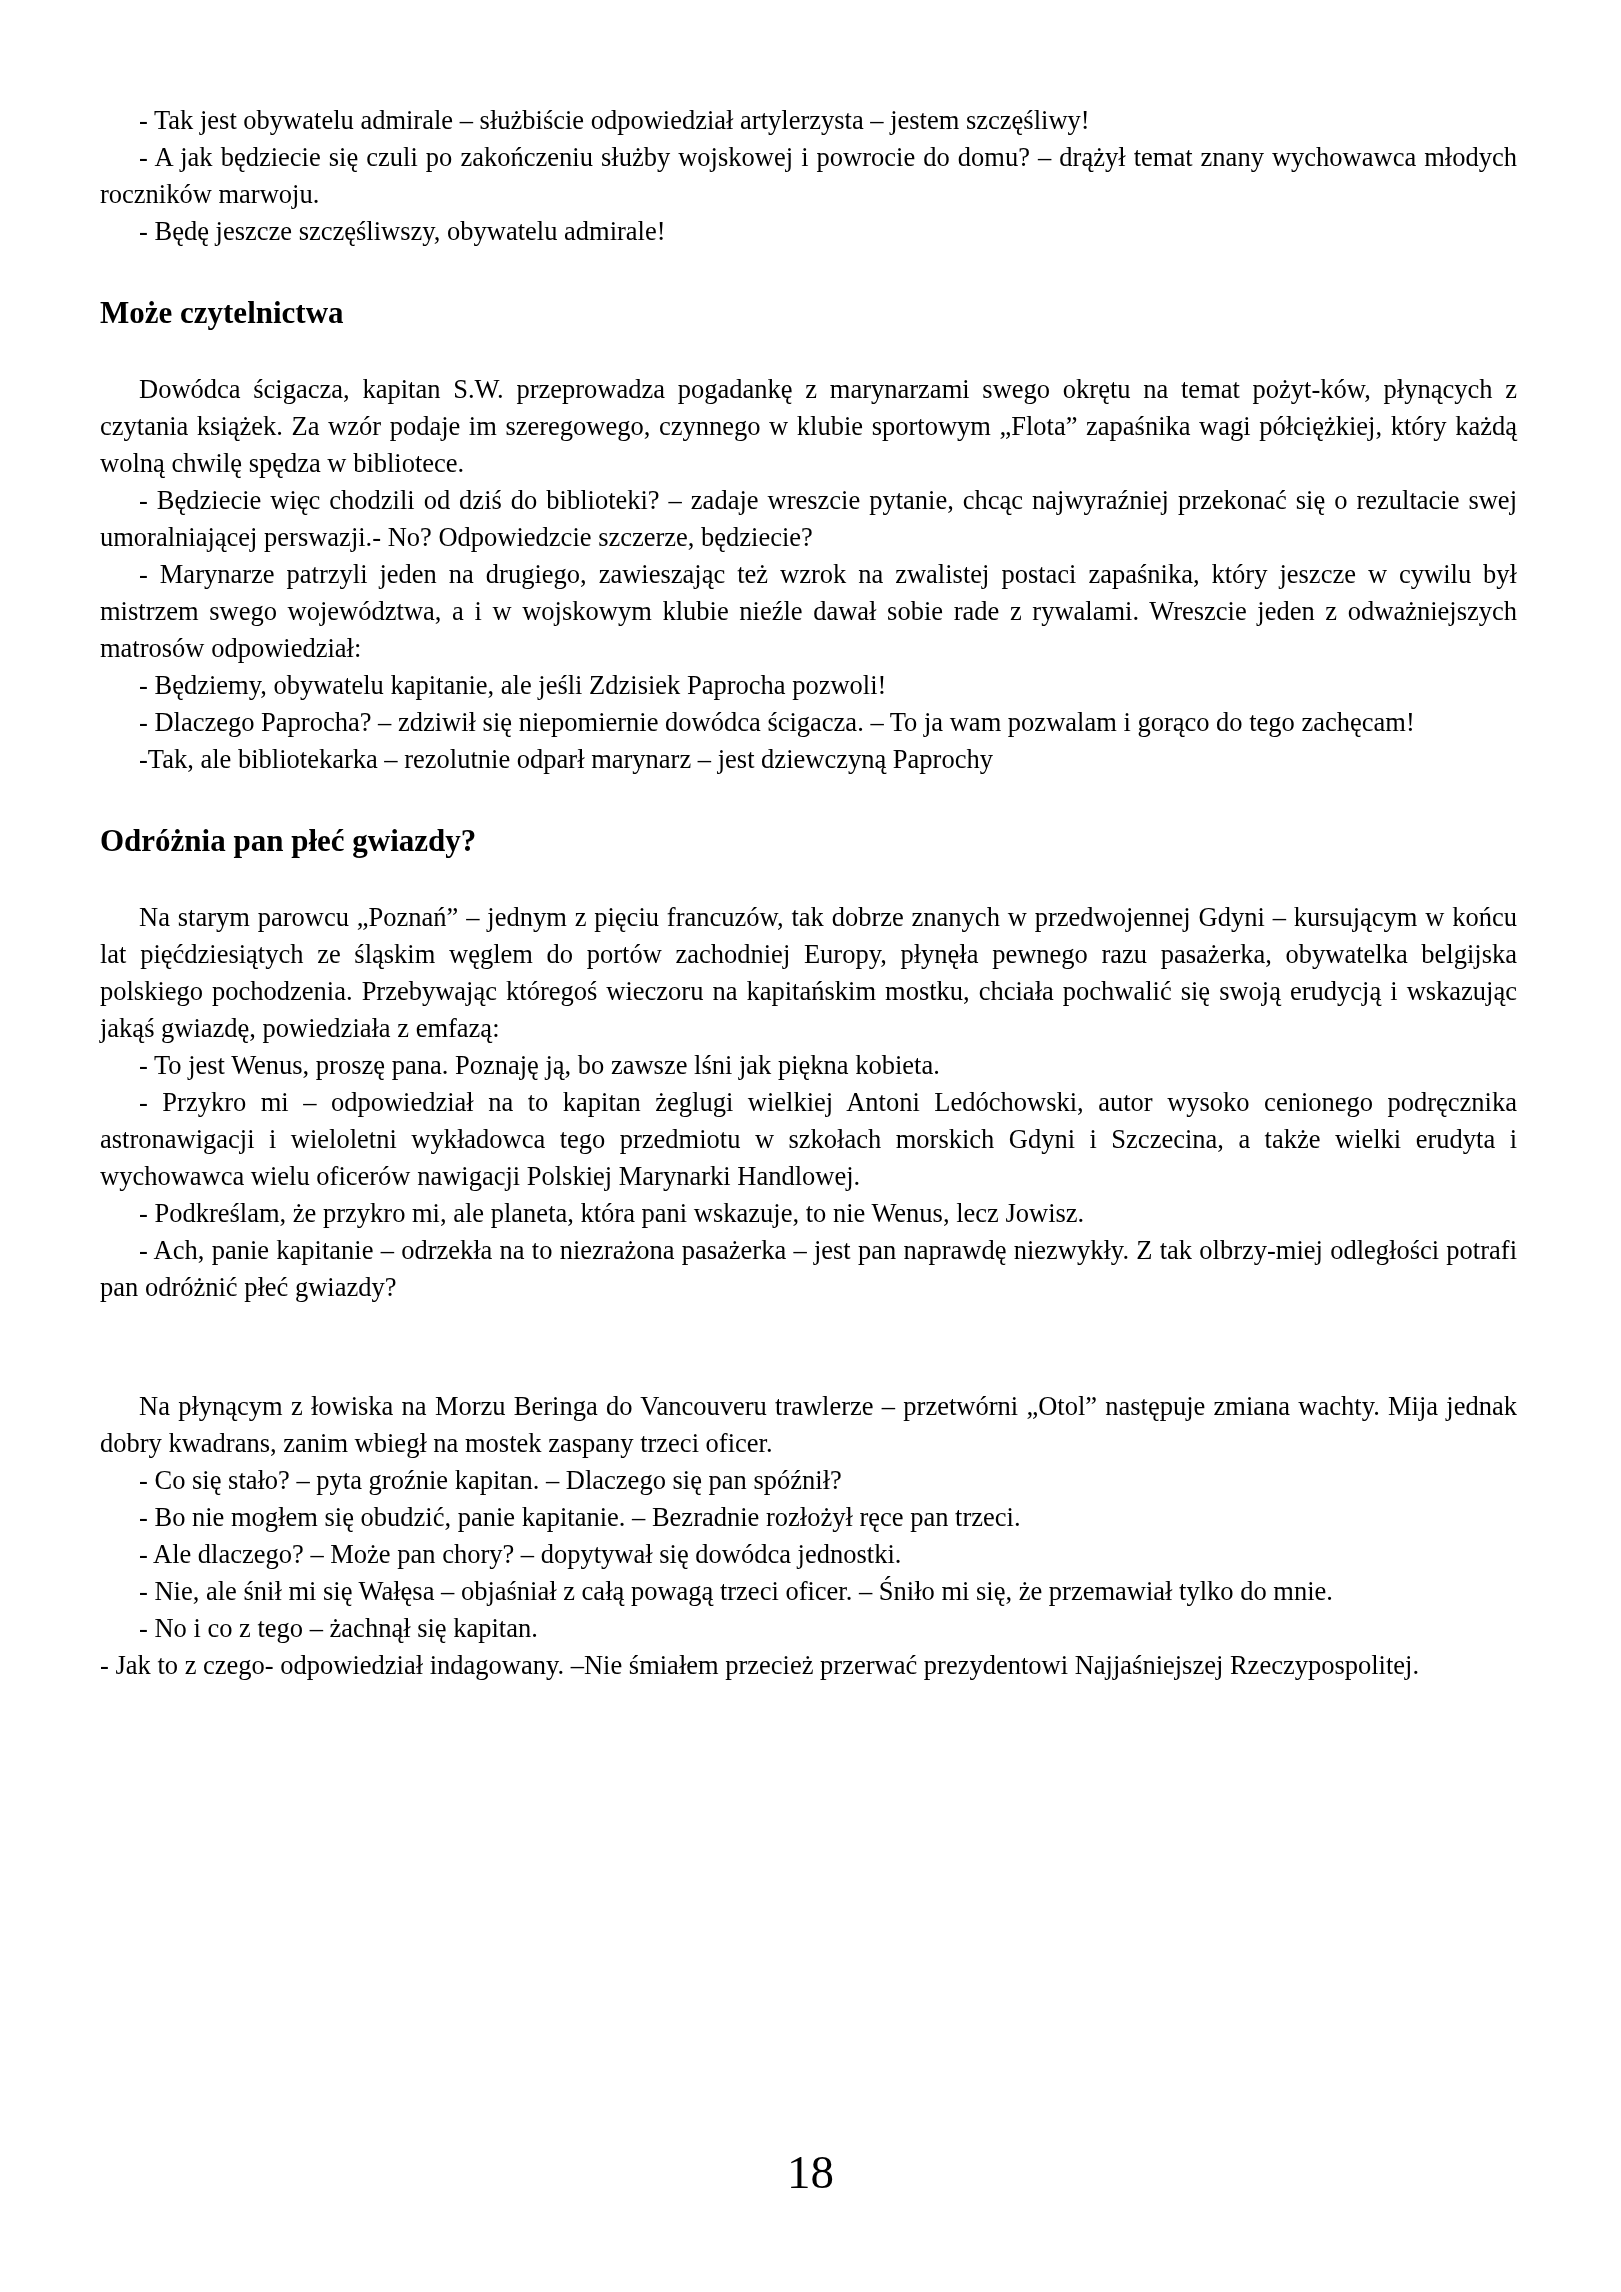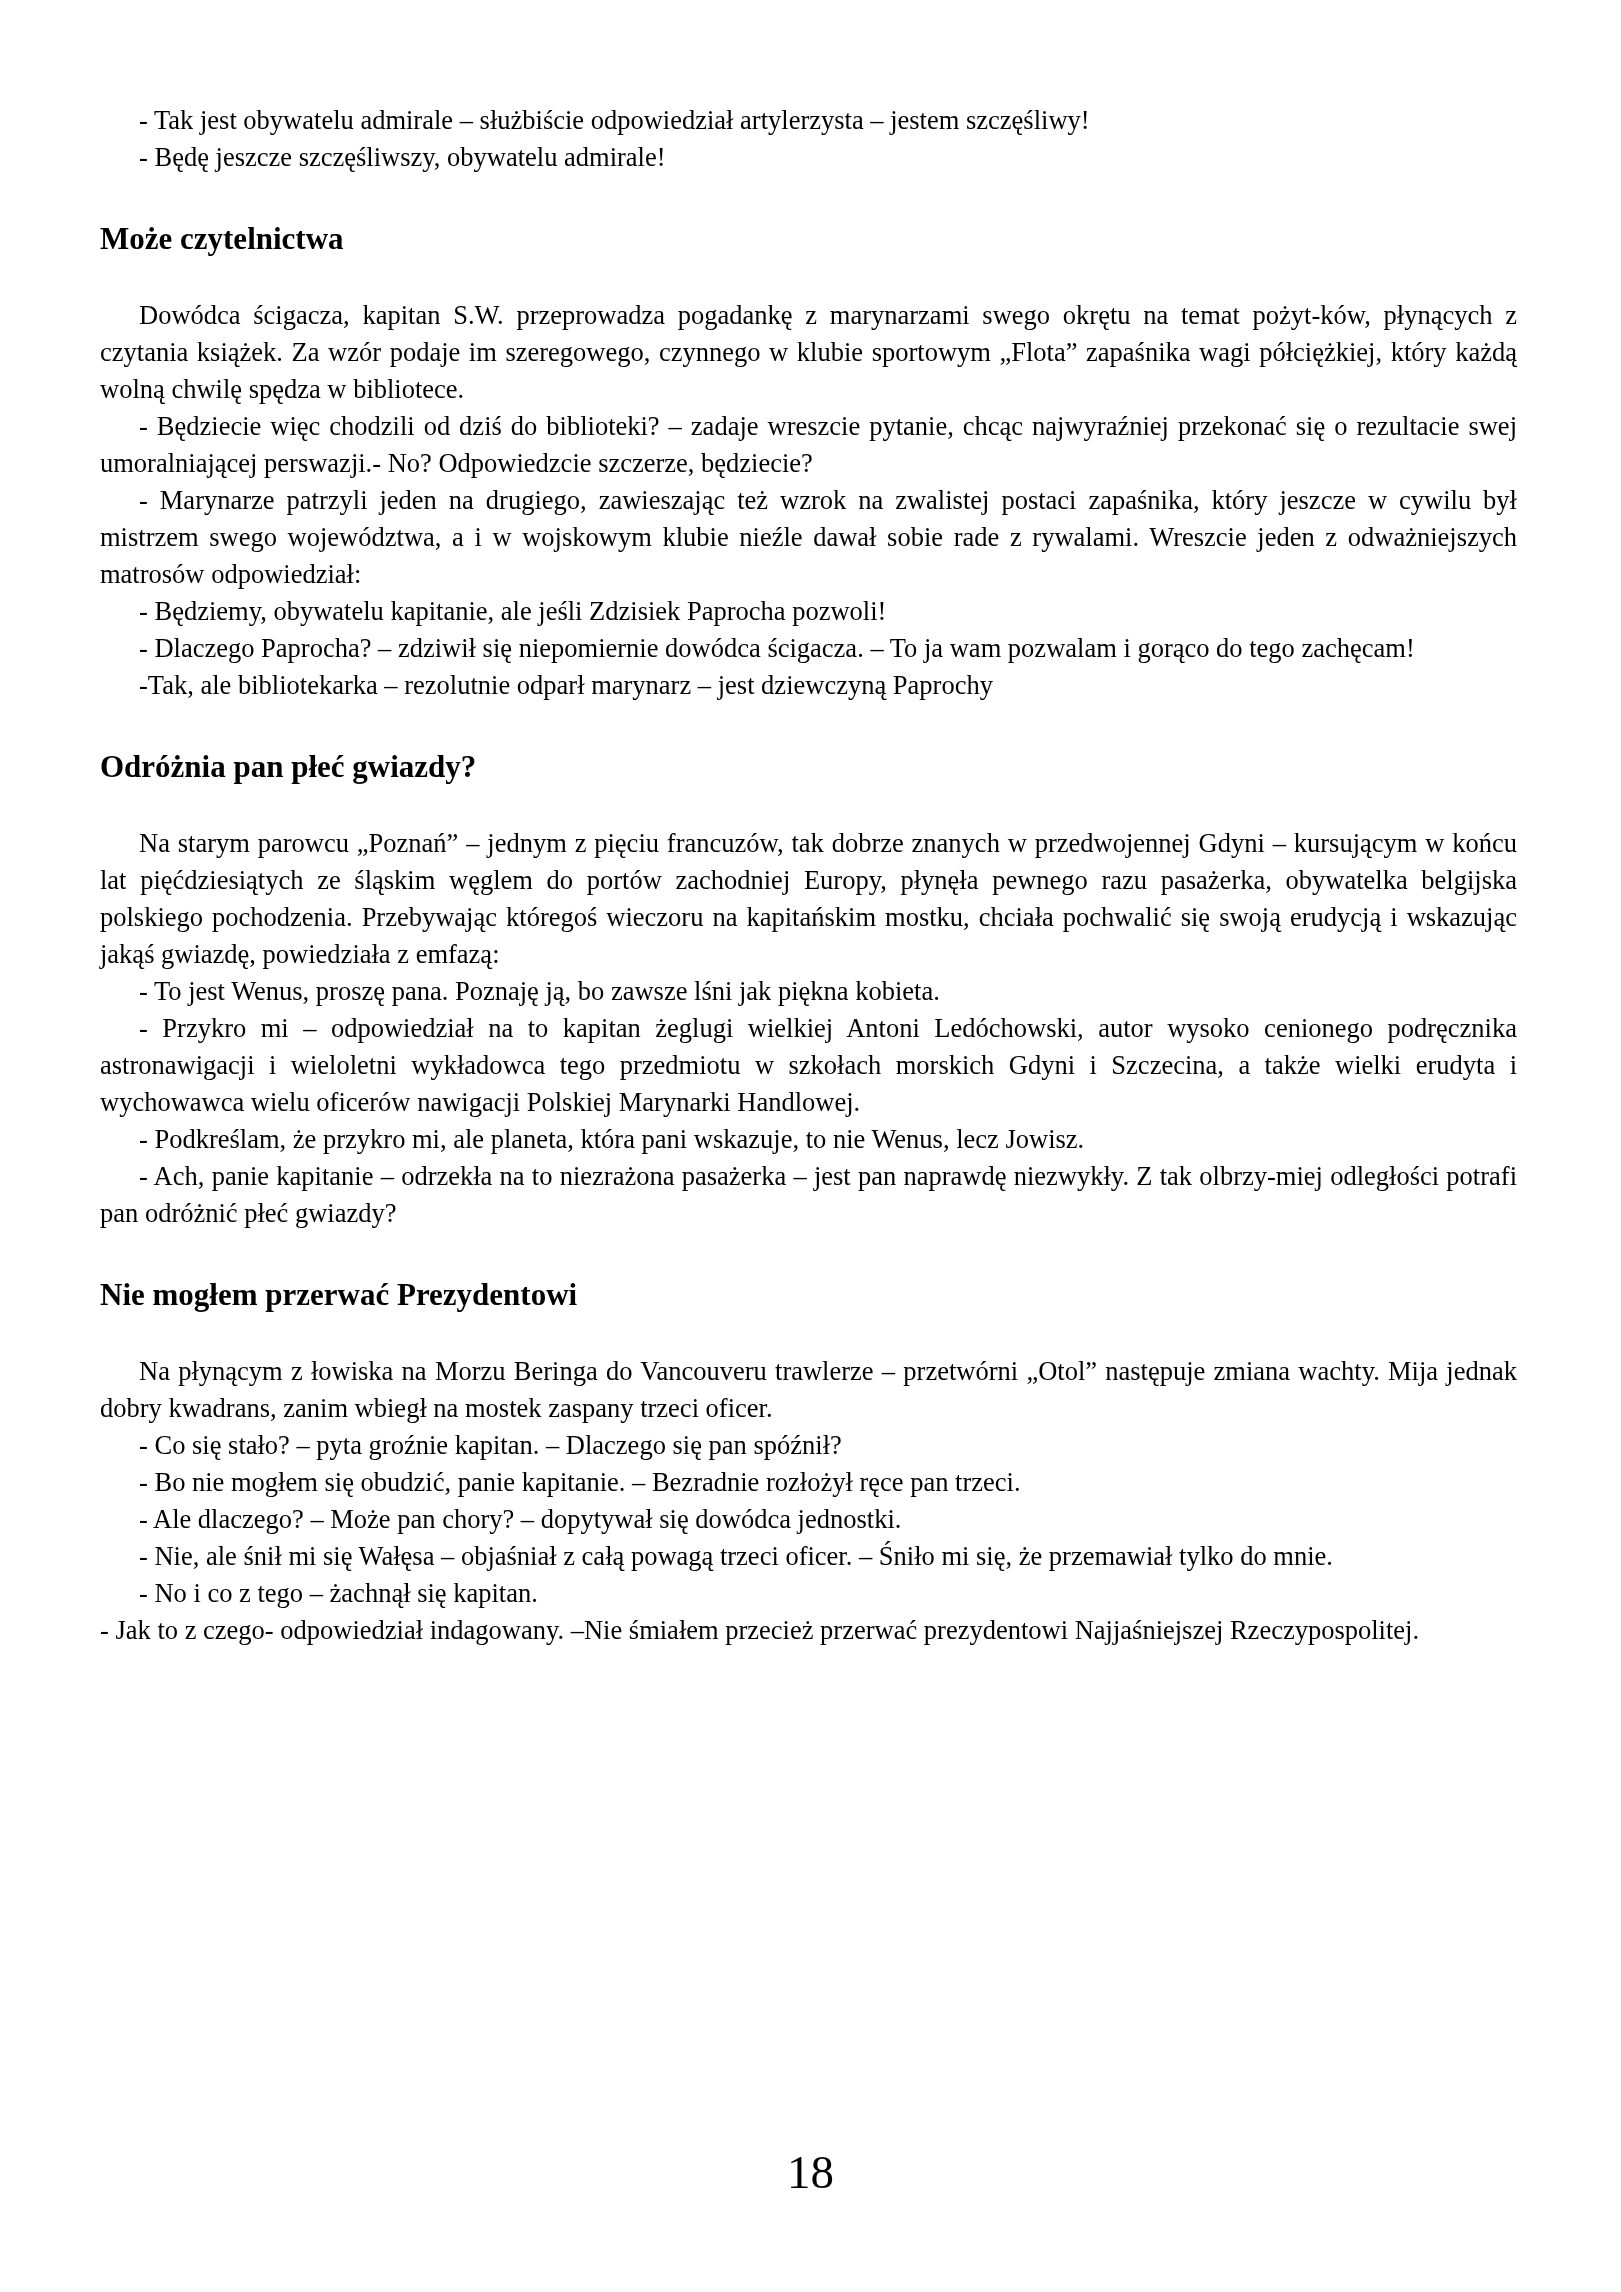--- a/index.html
+++ b/index.html
@@ -61,20 +61,21 @@
       line-height: 55px;
     }
   </style>
 </head>
 <body>
 
 <div class="page">
 
   <div class="section">
     <p class="para last-left">- Tak jest obywatelu admirale – służbiście odpowiedział artylerzysta – jestem szczęśliwy!</p>
+    <p class="para last-left">- A jak będziecie się czuli po zakończeniu służby wojskowej i powrocie do domu? – drążył temat znany wychowawca młodych roczników marwoju.</p>
     <p class="para last-left">- Będę jeszcze szczęśliwszy, obywatelu admirale!</p>
   </div>
 
   <div class="gap-before-heading"></div>
 
   <div class="section">
     <h2 class="heading">Może czytelnictwa</h2>
     <div class="gap-after-heading"></div>
     <p class="para last-left">Dowódca ścigacza, kapitan S.W. przeprowadza pogadankę z marynarzami swego okrętu na temat pożyt-ków, płynących z czytania książek. Za wzór podaje im szeregowego, czynnego w klubie sportowym „Flota” zapaśnika wagi półciężkiej, który każdą wolną chwilę spędza w bibliotece.</p>
     <p class="para last-left">- Będziecie więc chodzili od dziś do biblioteki? – zadaje wreszcie pytanie, chcąc najwyraźniej przekonać się o rezultacie swej umoralniającej perswazji.- No? Odpowiedzcie szczerze, będziecie?</p>
@@ -92,21 +93,20 @@
     <p class="para last-left">Na starym parowcu „Poznań” – jednym z pięciu francuzów, tak dobrze znanych w przedwojennej Gdyni – kursującym w końcu lat pięćdziesiątych ze śląskim węglem do portów zachodniej Europy, płynęła pewnego razu pasażerka, obywatelka belgijska polskiego pochodzenia. Przebywając któregoś wieczoru na kapitańskim mostku, chciała pochwalić się swoją erudycją i wskazując jakąś gwiazdę, powiedziała z emfazą:</p>
     <p class="para last-left">- To jest Wenus, proszę pana. Poznaję ją, bo zawsze lśni jak piękna kobieta.</p>
     <p class="para last-left">- Przykro mi – odpowiedział na to kapitan żeglugi wielkiej Antoni Ledóchowski, autor wysoko cenionego podręcznika astronawigacji i wieloletni wykładowca tego przedmiotu w szkołach morskich Gdyni i Szczecina, a także wielki erudyta i wychowawca wielu oficerów nawigacji Polskiej Marynarki Handlowej.</p>
     <p class="para last-left">- Podkreślam, że przykro mi, ale planeta, która pani wskazuje, to nie Wenus, lecz Jowisz.</p>
     <p class="para last-left">- Ach, panie kapitanie – odrzekła na to niezrażona pasażerka – jest pan naprawdę niezwykły. Z tak olbrzy-miej odległości potrafi pan odróżnić płeć gwiazdy?</p>
   </div>
 
   <div class="gap-before-heading"></div>
 
   <div class="section">
-    <h2 class="heading">Nie mogłem przerwać Prezydentowi</h2>
     <div class="gap-after-heading"></div>
     <p class="para last-left">Na płynącym z łowiska na Morzu Beringa do Vancouveru trawlerze – przetwórni „Otol” następuje zmiana wachty. Mija jednak dobry kwadrans, zanim wbiegł na mostek zaspany trzeci oficer.</p>
     <p class="para last-left">- Co się stało? – pyta groźnie kapitan. – Dlaczego się pan spóźnił?</p>
     <p class="para last-left">- Bo nie mogłem się obudzić, panie kapitanie. – Bezradnie rozłożył ręce pan trzeci.</p>
     <p class="para last-left">- Ale dlaczego? – Może pan chory? – dopytywał się dowódca jednostki.</p>
     <p class="para last-left">- Nie, ale śnił mi się Wałęsa – objaśniał z całą powagą trzeci oficer. – Śniło mi się, że przemawiał tylko do mnie.</p>
     <p class="para last-left">- No i co z tego – żachnął się kapitan.</p>
     <p class="para noindent last-left">- Jak to z czego- odpowiedział indagowany. –Nie śmiałem przecież przerwać prezydentowi Najjaśniejszej Rzeczypospolitej.</p>
   </div>
 

